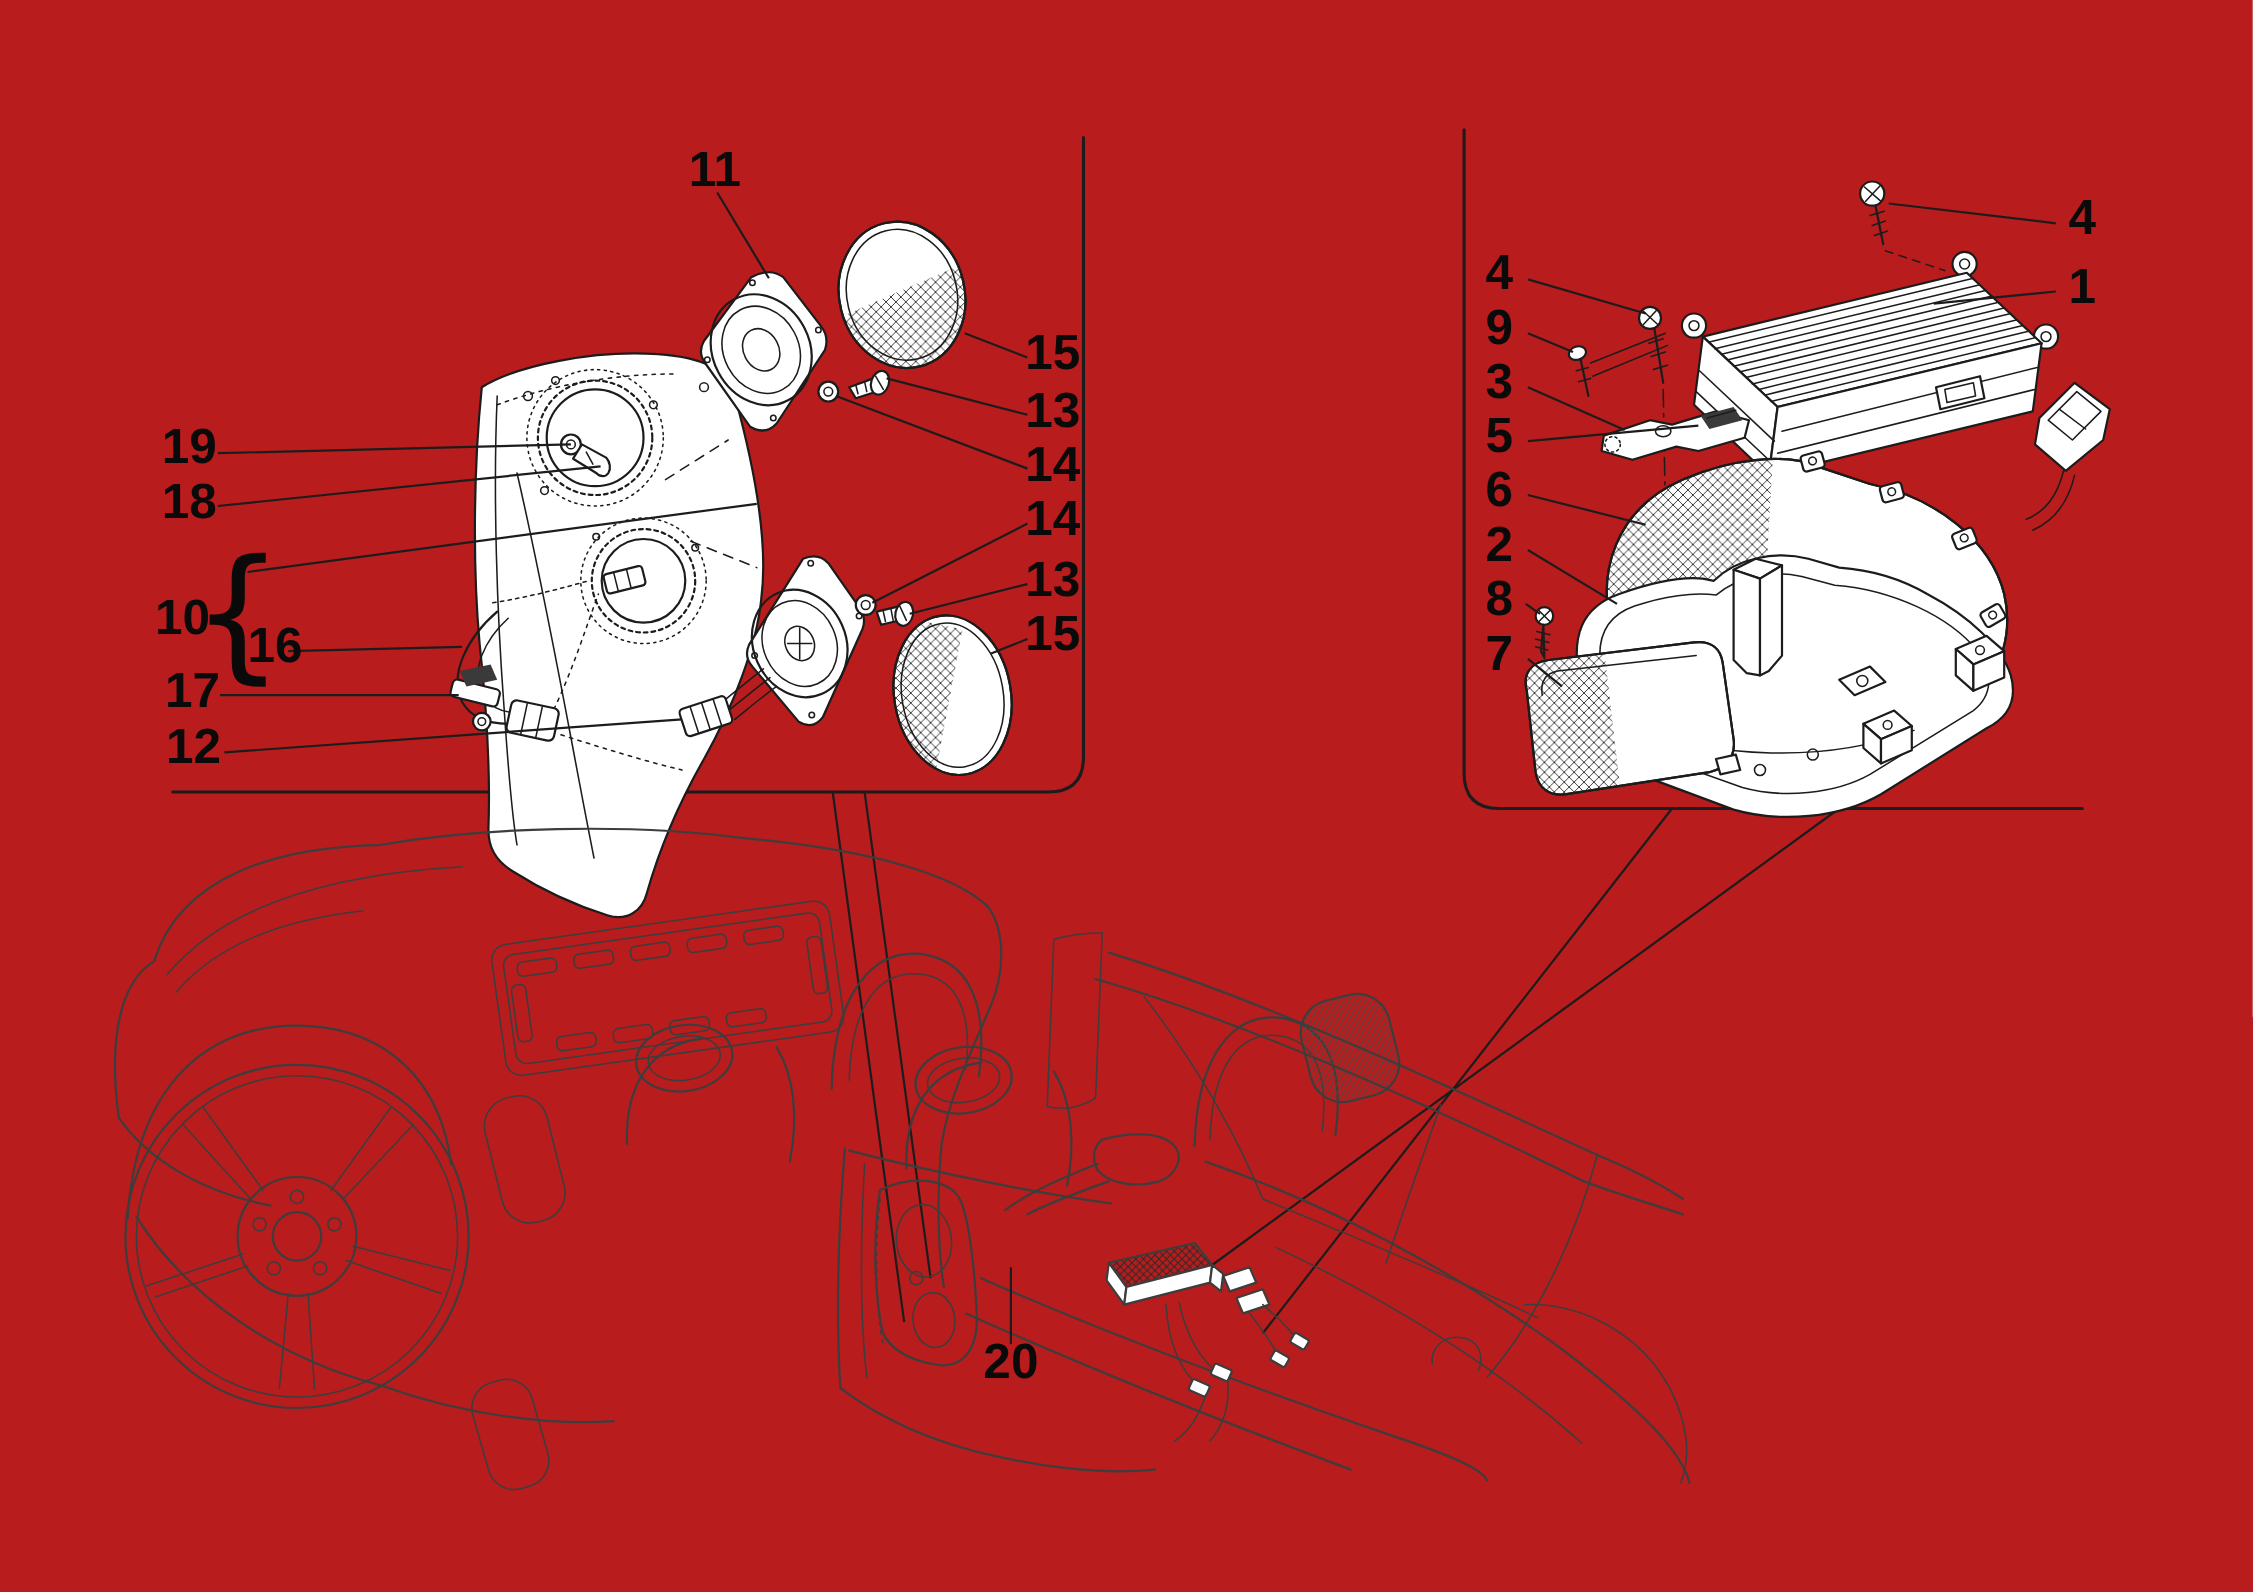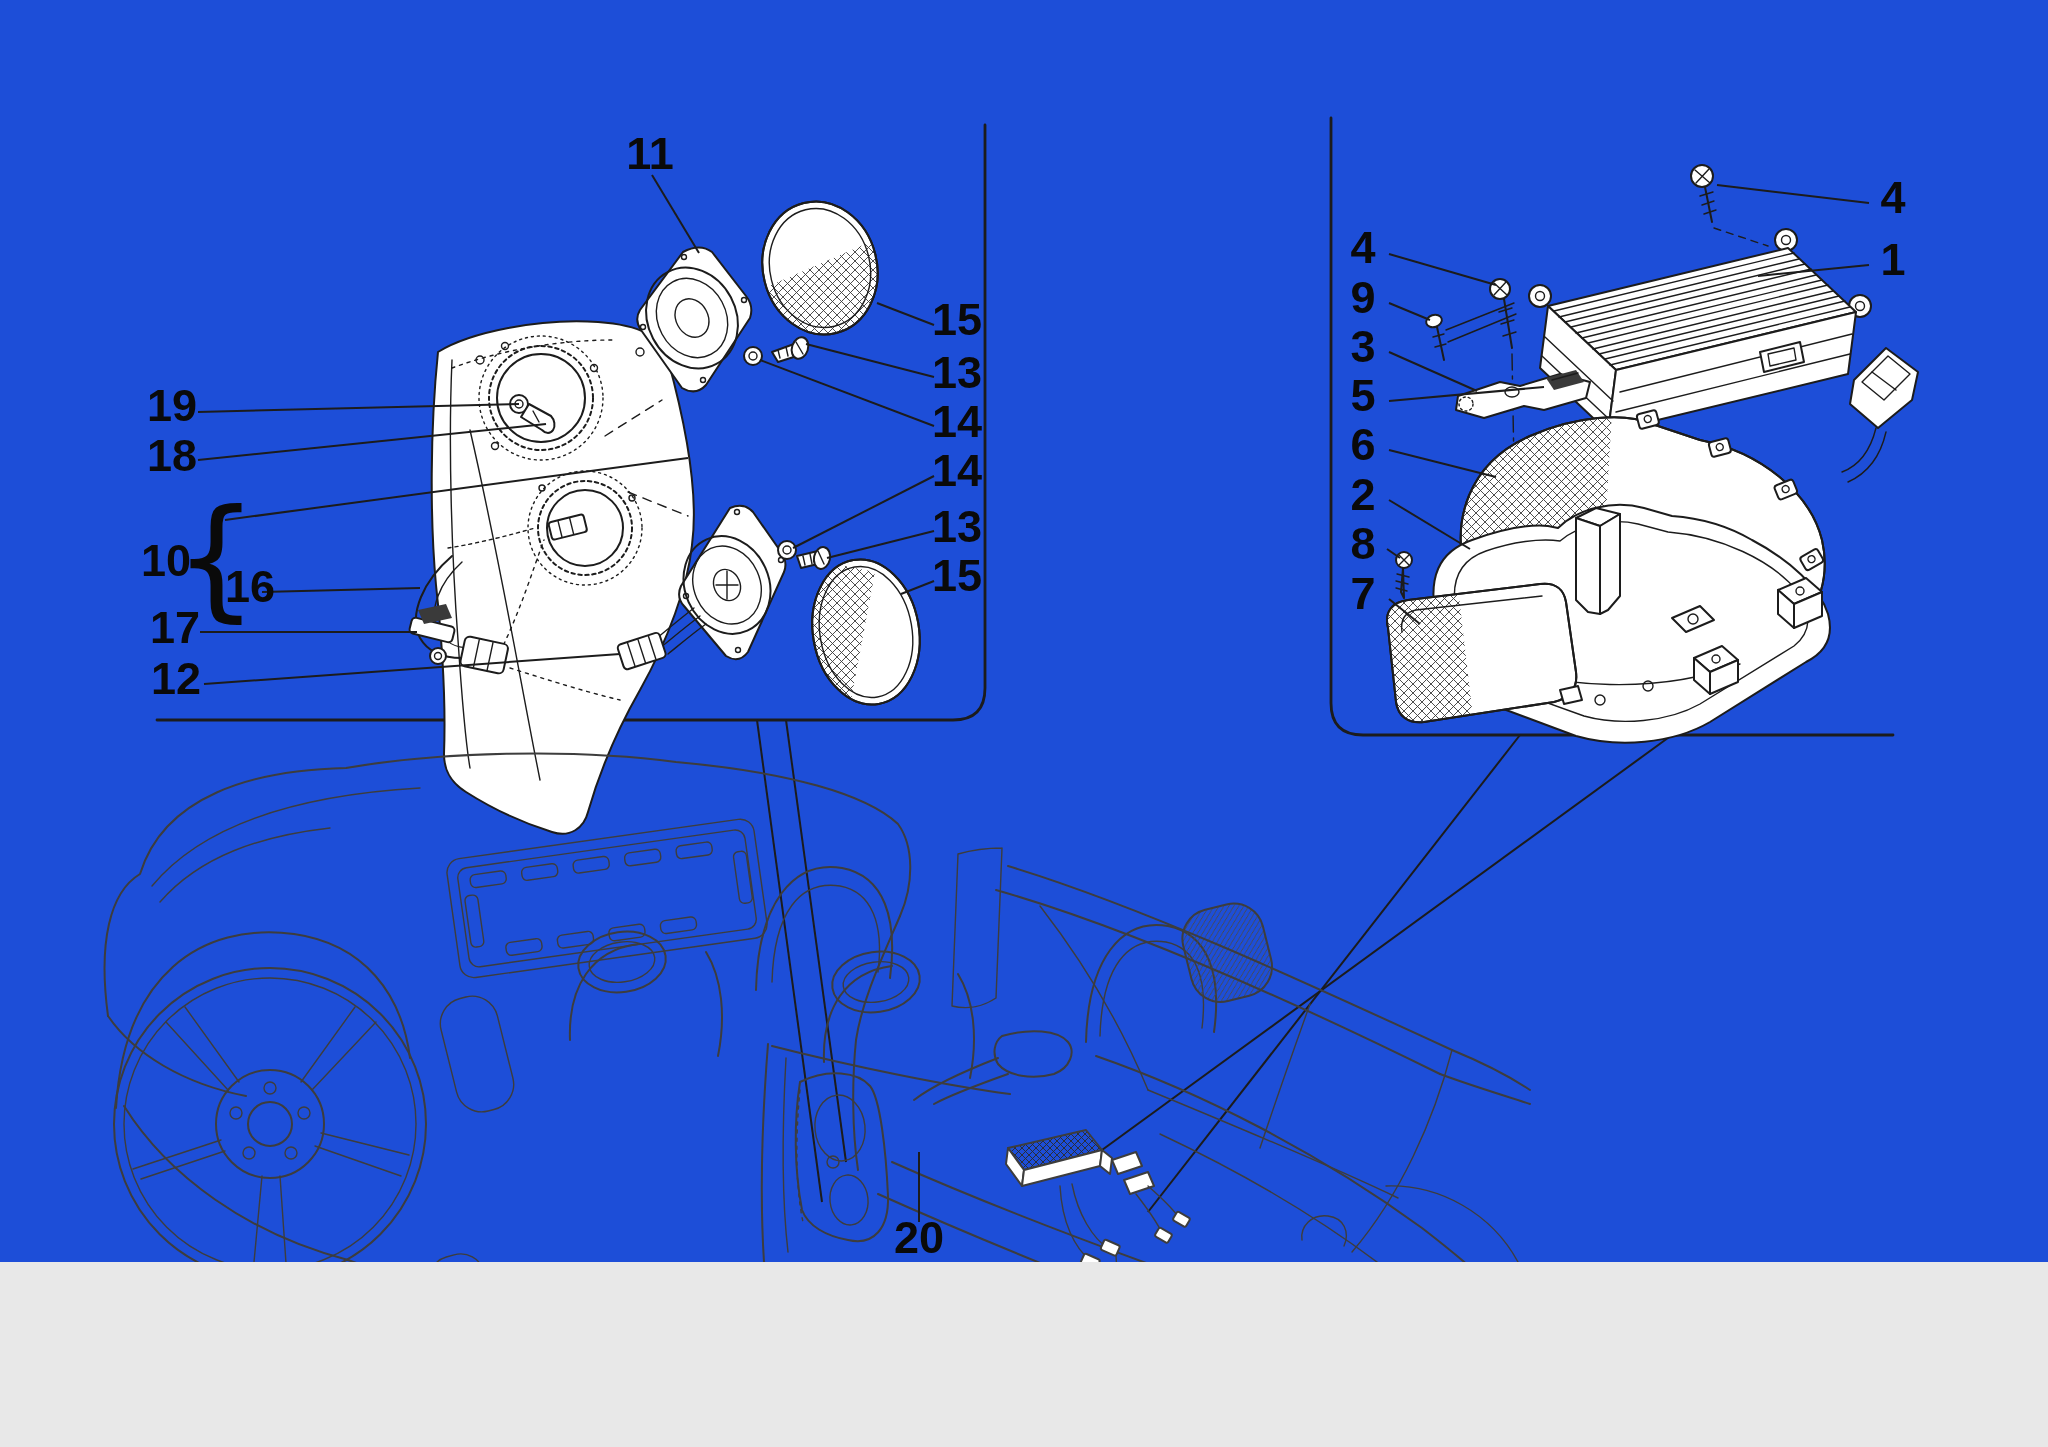--- a/index.html
+++ b/index.html
@@ -1,16 +1,16 @@
 <!DOCTYPE html>
 <html><head>
 <meta charset="utf-8">
 <style>
   html,body{margin:0;padding:0;background:#e8e8e8;}
-  .canvas{position:relative;width:2048px;height:1262px;background:#1d4ed8;margin:0 auto;overflow:hidden;}
+  .canvas{position:relative;width:2048px;height:1447px;background:#b91c1c;margin:0 auto;overflow:hidden;}
   svg{position:absolute;left:0;top:0;}
   .lbl{font-family:"Liberation Sans",sans-serif;font-weight:bold;font-size:45px;fill:#0a0a0a;}
   .brace{font-family:"DejaVu Sans",sans-serif;font-weight:400;font-size:132px;fill:#0a0a0a;}
   .k{stroke:#1c1c1c;fill:none;stroke-width:2;stroke-linecap:round;stroke-linejoin:round;}
   .k1{stroke-width:1.4;}
   .k3{stroke-width:2.8;}
   .w{fill:#ffffff;}
   .ld{stroke:#1c1c1c;stroke-width:2;fill:none;}
   .car{stroke:#3d3d3d;fill:none;stroke-width:2;stroke-linecap:round;stroke-linejoin:round;}
   .car1{stroke-width:1.4;}

